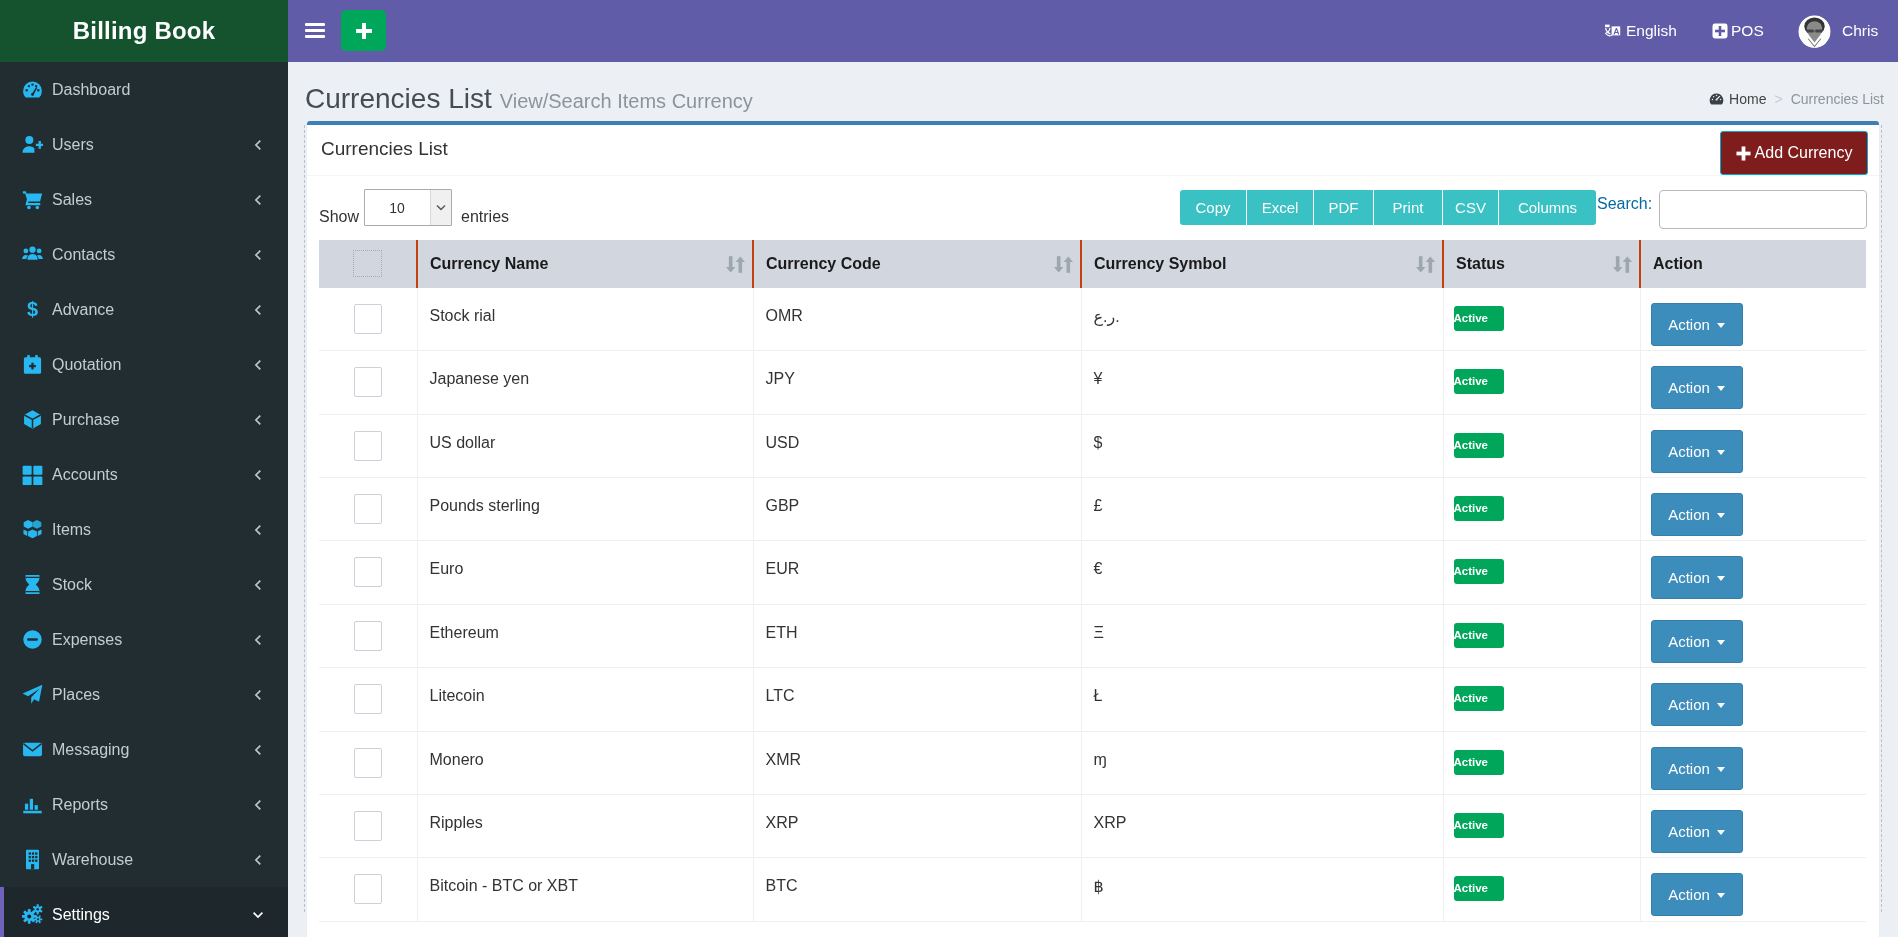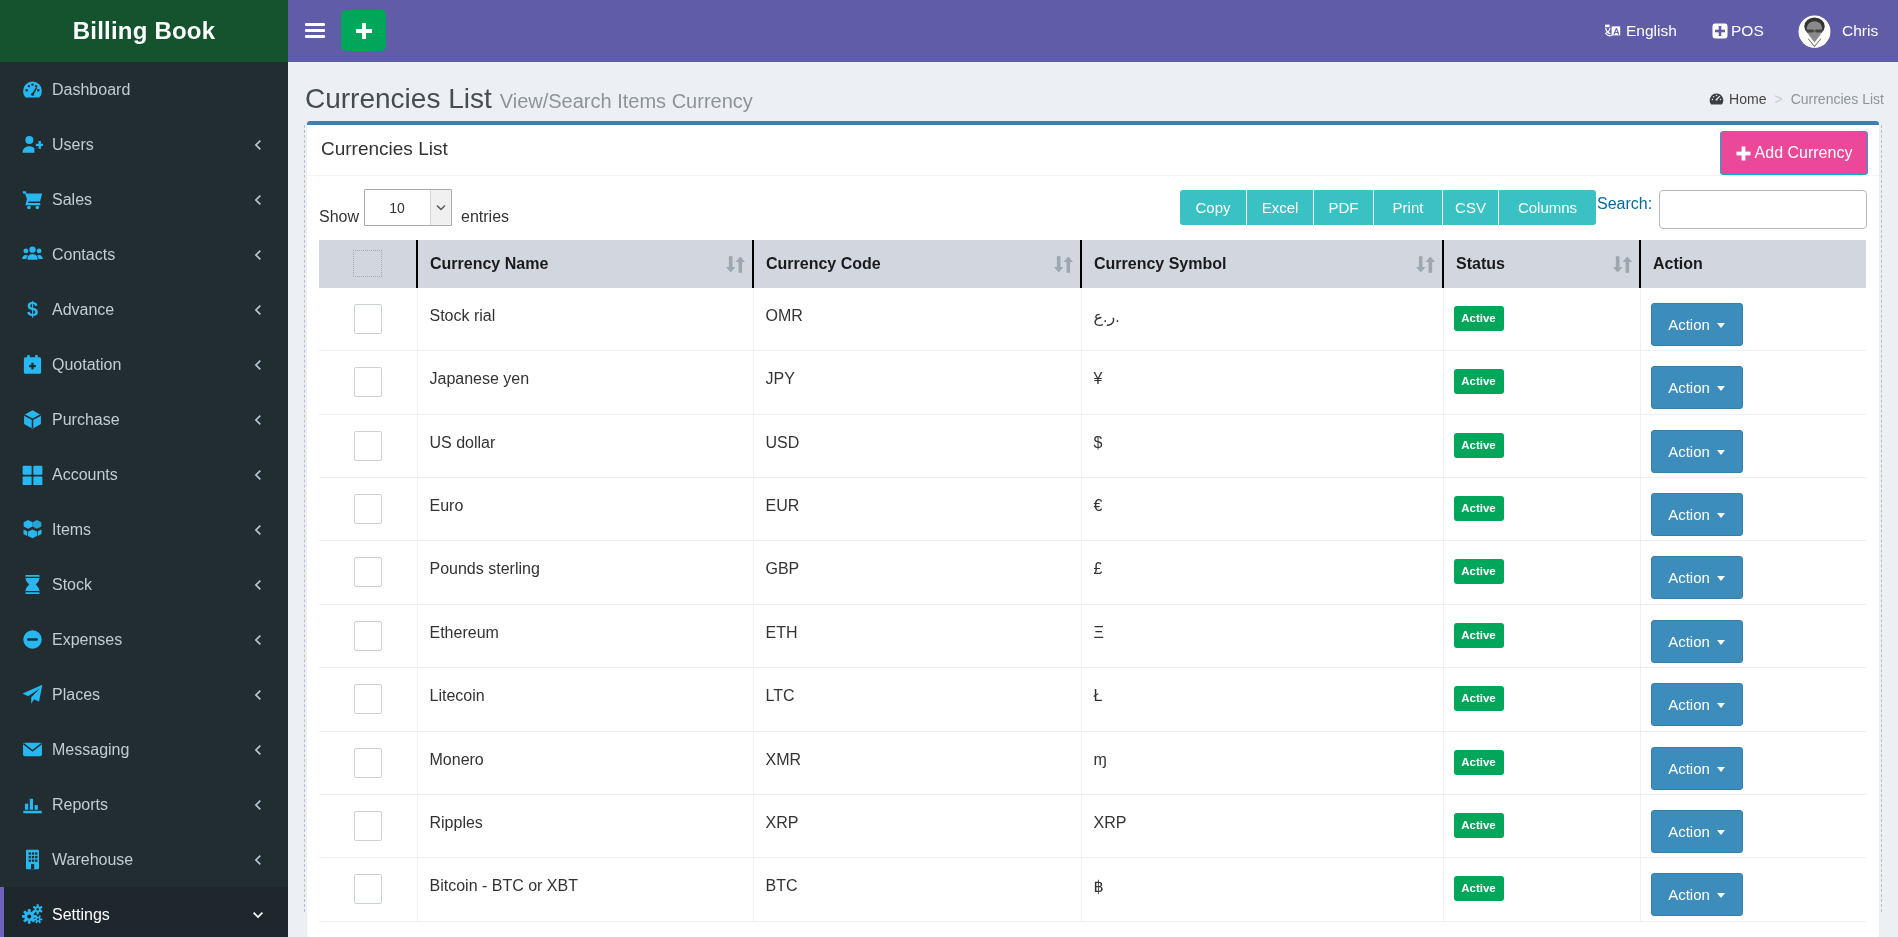--- a/index.html
+++ b/index.html
@@ -23,44 +23,44 @@
 
 #content { position:absolute; left:288px; top:62px; width:1610px; height:875px; background:#ecf0f5; }
 #pagetitle { position:absolute; left:17px; top:21px; font-size:28px; color:#454c52; font-weight:400; white-space:nowrap; }
 #pagetitle small { font-size:20px; color:#8d9499; margin-left:8px; }
 #crumbs { position:absolute; right:14px; top:29px; font-size:14px; color:#444; display:flex; align-items:center; }
 .dashline { position:absolute; top:63px; width:1px; height:787px; border-left:1px dashed #b9c0c8; }
 
 #card { position:absolute; left:19px; top:59px; width:1572px; height:830px; background:#fff; border-top:4px solid #3c81b5; border-radius:3px; box-shadow:0 1px 1px rgba(0,0,0,.08); }
 #cardhead { height:51px; border-bottom:1px solid #f4f4f4; position:relative; }
 #cardhead .t { position:absolute; left:14px; top:13px; font-size:19px; color:#333; }
-#addbtn { position:absolute; right:11px; top:6px; width:148px; height:44px; background:#ec4899; border:1px solid #00acd6; border-radius:3px; color:#fff; font-size:16px; display:flex; align-items:center; justify-content:center; }
+#addbtn { position:absolute; right:11px; top:6px; width:148px; height:44px; background:#7f1d1d; border:1px solid #00acd6; border-radius:3px; color:#fff; font-size:16px; display:flex; align-items:center; justify-content:center; }
 #addbtn svg { margin-right:4px; }
 
 #ctl-show { position:absolute; left:12px; top:64px; height:37px; display:flex; align-items:flex-end; font-size:16px; color:#333; }
 #selbox { width:88px; height:37px; border:1px solid #ababab; border-radius:1px; margin:0 9px 0 5px; position:relative; background:#fff; font-size:14px; color:#333; }
 #selbox .val { position:absolute; left:0; right:22px; top:0; bottom:0; display:flex; align-items:center; justify-content:center; }
 #selbox .arr { position:absolute; right:0; top:0; width:21px; height:100%; background:#f0f0f0; border-left:1px solid #d8d8d8; display:flex; align-items:center; justify-content:center; }
 #btngroup { position:absolute; left:873px; top:65px; height:35px; display:flex; }
 #btngroup div { background:#3ac1c3; color:#fff; font-size:15px; height:35px; display:flex; align-items:center; justify-content:center; border-right:1px solid #fff; }
 #btngroup div:first-child { border-radius:3px 0 0 3px; }
 #btngroup div:last-child { border-right:none; border-radius:0 3px 3px 0; }
 #searchlbl { position:absolute; left:1290px; top:70px; font-size:16px; color:#0369a1; }
 #searchbox { position:absolute; left:1352px; top:65px; width:208px; height:39px; border:1px solid #b9b9b9; border-radius:4px; background:#fff; }
 
 table { border-collapse:collapse; table-layout:fixed; position:absolute; left:12px; top:115px; width:1547px; }
-th { background:#d2d6de; height:47.5px; font-size:16px; color:#1a1a1a; text-align:left; padding-left:12px; border-right:2px solid #000000; position:relative; font-weight:bold; }
+th { background:#d2d6de; height:47.5px; font-size:16px; color:#1a1a1a; text-align:left; padding-left:12px; border-right:2px solid #c2410c; position:relative; font-weight:bold; }
 th:last-child { border-right:none; }
 td { height:63.37px; vertical-align:top; padding:19px 0 0 12px; font-size:16px; color:#333; border-bottom:1px solid #edeff1; border-right:1px solid #efefef; }
 td:last-child { border-right:none; }
 tr.datarow td:first-child { padding:16px 0 0 0; } td.tdst { padding:18px 0 0 10px; } td.tdac { padding:15px 0 0 10px; }
 .cb { width:28px; height:30px; background:#fff; border:1px solid #ccd0d8; border-radius:2px; margin:0 auto; }
 .cbh { width:29px; height:27px; border:1px dotted #a5abb3; margin:0 auto; }
 .sort { position:absolute; right:7px; top:15px; }
-.badge { display:inline-block; width:50px; height:25px; background:#00a65a; border-radius:3px; color:#fff; font-size:11.5px; font-weight:bold; text-align:center; line-height:25px; }
+.badge { display:inline-block; width:50px; height:25px; background:#00a65a; border-radius:3px; color:#fff; font-size:11.5px; font-weight:bold; line-height:25px; }
 .abtn { display:inline-flex; width:92px; height:43px; background:#3c8dbc; border:1px solid #367fa9; border-radius:3px; color:#fff; font-size:15px; align-items:center; justify-content:center; }
 .caret { width:0; height:0; border-left:4px solid transparent; border-right:4px solid transparent; border-top:5px solid #fff; margin-left:7px; margin-top:2px; }
 </style>
 </head>
 <body>
 <div id="sidebar">
 <div id="logo">Billing Book</div>
 <ul id="menu">
 <li><span class="ic">
           <svg viewBox="0 0 21 21">
@@ -410,33 +410,33 @@
             <td>US dollar</td>
             <td>USD</td>
             <td>$</td>
             <td class="tdst"><span class="badge">Active</span></td>
             <td class="tdac"><span class="abtn">Action<span class="caret"></span></span></td>
           </tr>
 <tr class="datarow">
             <td>
               <div class="cb"></div>
             </td>
+            <td>Pounds sterling</td>
+            <td>GBP</td>
+            <td>£</td>
+            <td class="tdst"><span class="badge">Active</span></td>
+            <td class="tdac"><span class="abtn">Action<span class="caret"></span></span></td>
+          </tr>
+<tr class="datarow">
+            <td>
+              <div class="cb"></div>
+            </td>
             <td>Euro</td>
             <td>EUR</td>
             <td>€</td>
-            <td class="tdst"><span class="badge">Active</span></td>
-            <td class="tdac"><span class="abtn">Action<span class="caret"></span></span></td>
-          </tr>
-<tr class="datarow">
-            <td>
-              <div class="cb"></div>
-            </td>
-            <td>Pounds sterling</td>
-            <td>GBP</td>
-            <td>£</td>
             <td class="tdst"><span class="badge">Active</span></td>
             <td class="tdac"><span class="abtn">Action<span class="caret"></span></span></td>
           </tr>
 <tr class="datarow">
             <td>
               <div class="cb"></div>
             </td>
             <td>Ethereum</td>
             <td>ETH</td>
             <td>Ξ</td>

